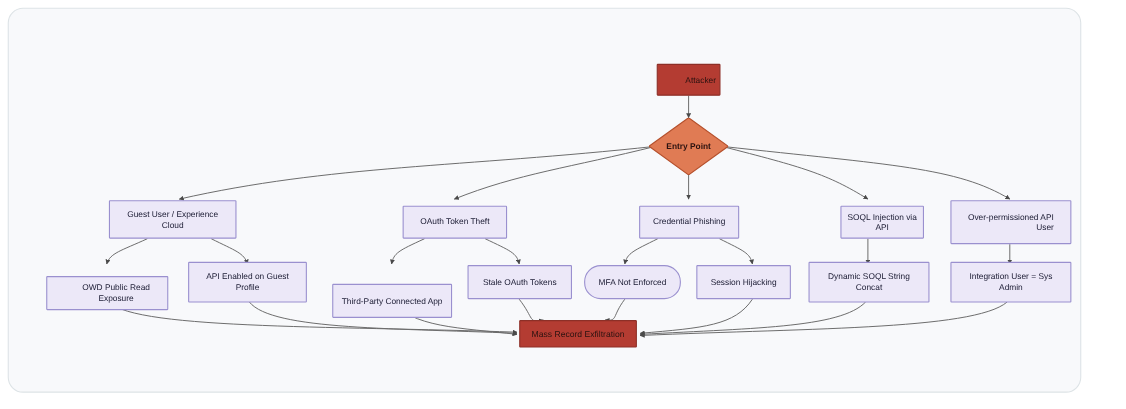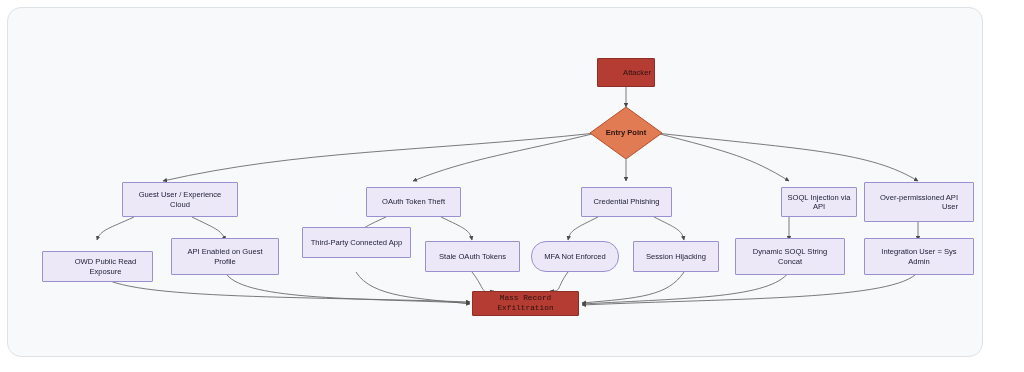--- a/index.html
+++ b/index.html
@@ -139,52 +139,52 @@
     <span>Attacker</span>
   </div>
 
   <div class="node node-diamond" style="left:590px; top:107px; width:72px; height:52px;">
     <svg class="diamond-shape" viewBox="0 0 72 52" preserveAspectRatio="none" xmlns="http://www.w3.org/2000/svg">
       <polygon points="36,0 72,26 36,52 0,26" fill="#e07b54" stroke="#b5502c" stroke-width="1"></polygon>
     </svg>
     <span class="diamond-label">Entry Point</span>
   </div>
 
-  <div class="node node-rect" style="left:122px; top:182px; width:116px; height:35px;">
+  <div class="node node-rect" style="left:99px; top:182px; width:116px; height:35px;">
     <span>Guest User / Experience
 Cloud</span>
   </div>
 
   <div class="node node-rect" style="left:366px; top:187px; width:95px; height:30px;">
     <span>OAuth Token Theft</span>
   </div>
 
   <div class="node node-rect" style="left:581px; top:187px; width:91px; height:30px;">
     <span>Credential Phishing</span>
   </div>
 
-  <div class="node node-rect" style="left:781px; top:187px; width:76px; height:30px;">
+  <div class="node node-rect" style="left:764px; top:187px; width:76px; height:30px;">
     <span>SOQL Injection via API</span>
   </div>
 
   <div class="node node-rect" style="left:864px; top:182px; width:110px; height:40px;text-align:right;">
     <span>Over-permissioned API
 User</span>
   </div>
 
   <div class="node node-rect" style="left:42px; top:251px; width:111px; height:31px;padding-left:20px;">
     <span>OWD Public Read Exposure</span>
   </div>
 
   <div class="node node-rect" style="left:171px; top:238px; width:108px; height:37px;">
     <span>API Enabled on Guest
 Profile</span>
   </div>
 
-  <div class="node node-rect" style="left:302px; top:227px; width:109px; height:31px;">
+  <div class="node node-rect" style="left:302px; top:258px; width:109px; height:31px;">
     <span>Third-Party Connected App</span>
   </div>
 
   <div class="node node-rect" style="left:425px; top:241px; width:95px; height:31px;">
     <span>Stale OAuth Tokens</span>
   </div>
 
   <div class="node node-rect" style="left:531px; top:241px; width:88px; height:31px;border-radius:15px;">
     <span>MFA Not Enforced</span>
   </div>
@@ -196,17 +196,17 @@
   <div class="node node-rect" style="left:735px; top:238px; width:110px; height:37px;">
     <span>Dynamic SOQL String
 Concat</span>
   </div>
 
   <div class="node node-rect" style="left:864px; top:238px; width:110px; height:37px;">
     <span>Integration User = Sys
 Admin</span>
   </div>
 
-  <div class="node node-sink" style="left:472px; top:291px; width:107px; height:25px;font-family:Liberation Mono, monospace;">
+  <div class="node node-sink" style="left:472px; top:291px; width:107px; height:25px;">
     <span>Mass Record Exfiltration</span>
   </div>
 
 </div>
 
 </body></html>

